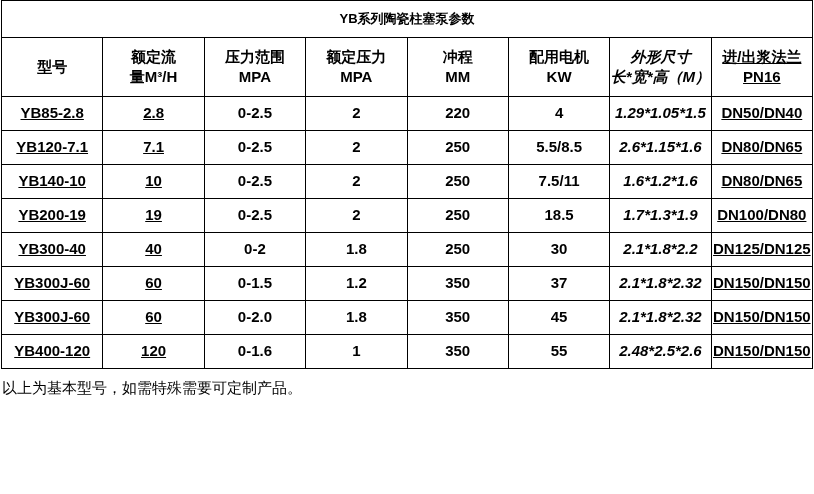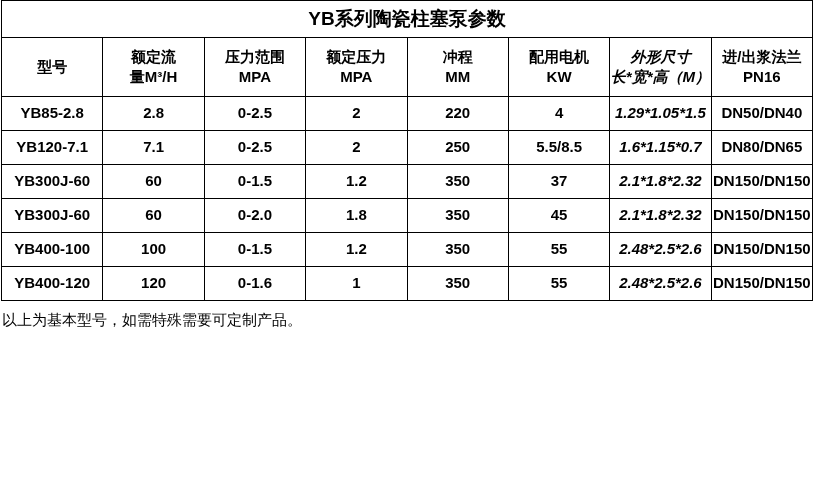--- a/index.html
+++ b/index.html
@@ -31,21 +31,21 @@
     text-align: center;
     vertical-align: middle;
     font-weight: bold;
     font-size: 15px;
     padding: 0;
     line-height: 1.35;
   }
   tr.title-row td {
     border: 1px solid #000000;
     height: 36px;
-    font-size: 19px;
+    font-size: 13px;
     font-weight: bold;
   }
   tr.header-row td {
     height: 58px;
     font-size: 15px;
     font-weight: bold;
   }
   tr.data-row td {
     height: 33px;
     font-size: 15px;
@@ -68,24 +68,26 @@
   }
   td.col-motor {
     width: 110px;
   }
   td.col-dim {
     width: 126px;
     font-style: italic;
   }
   td.col-flange {
     width: 114px;
+    text-decoration: underline;
   }
   .cell-left {
     text-align: left;
     padding-left: 12px;
+    text-decoration: underline;
   }
   .hdr-line {
     display: block;
   }
   .footnote {
     margin-top: 10px;
     padding-left: 2px;
     font-size: 15px;
     font-weight: normal;
     color: #000000;
@@ -147,27 +149,57 @@
         <td class="col-flange">DN50/DN40</td>
       </tr>
 
       <tr class="data-row">
         <td class="col-model cell-left">YB120-7.1</td>
         <td class="col-flow cell-left">7.1</td>
         <td class="col-prange">0-2.5</td>
         <td class="col-prated">2</td>
         <td class="col-stroke">250</td>
         <td class="col-motor">5.5/8.5</td>
-        <td class="col-dim">1.6*1.15*0.7</td>
+        <td class="col-dim">2.6*1.15*1.6</td>
         <td class="col-flange">DN80/DN65</td>
       </tr>
 
-
-
-
+      <tr class="data-row">
+        <td class="col-model cell-left">YB140-10</td>
+        <td class="col-flow cell-left">10</td>
+        <td class="col-prange">0-2.5</td>
+        <td class="col-prated">2</td>
+        <td class="col-stroke">250</td>
+        <td class="col-motor">7.5/11</td>
+        <td class="col-dim">1.6*1.2*1.6</td>
+        <td class="col-flange">DN80/DN65</td>
+      </tr>
+
+      <tr class="data-row">
+        <td class="col-model cell-left">YB200-19</td>
+        <td class="col-flow cell-left">19</td>
+        <td class="col-prange">0-2.5</td>
+        <td class="col-prated">2</td>
+        <td class="col-stroke">250</td>
+        <td class="col-motor">18.5</td>
+        <td class="col-dim">1.7*1.3*1.9</td>
+        <td class="col-flange">DN100/DN80</td>
+      </tr>
+
+
+      <tr class="data-row">
+        <td class="col-model cell-left">YB300-40</td>
+        <td class="col-flow cell-left">40</td>
+        <td class="col-prange">0-2</td>
+        <td class="col-prated">1.8</td>
+        <td class="col-stroke">250</td>
+        <td class="col-motor">30</td>
+        <td class="col-dim">2.1*1.8*2.2</td>
+        <td class="col-flange">DN125/DN125</td>
+      </tr>
 
       <tr class="data-row">
         <td class="col-model cell-left">YB300J-60</td>
         <td class="col-flow cell-left">60</td>
         <td class="col-prange">0-1.5</td>
         <td class="col-prated">1.2</td>
         <td class="col-stroke">350</td>
         <td class="col-motor">37</td>
         <td class="col-dim">2.1*1.8*2.32</td>
         <td class="col-flange">DN150/DN150</td>
@@ -178,30 +210,20 @@
         <td class="col-flow cell-left">60</td>
         <td class="col-prange">0-2.0</td>
         <td class="col-prated">1.8</td>
         <td class="col-stroke">350</td>
         <td class="col-motor">45</td>
         <td class="col-dim">2.1*1.8*2.32</td>
         <td class="col-flange">DN150/DN150</td>
       </tr>
 
 
-      <tr class="data-row">
-        <td class="col-model cell-left">YB400-100</td>
-        <td class="col-flow cell-left">100</td>
-        <td class="col-prange">0-1.5</td>
-        <td class="col-prated">1.2</td>
-        <td class="col-stroke">350</td>
-        <td class="col-motor">55</td>
-        <td class="col-dim">2.48*2.5*2.6</td>
-        <td class="col-flange">DN150/DN150</td>
-      </tr>
 
       <tr class="data-row">
         <td class="col-model cell-left">YB400-120</td>
         <td class="col-flow cell-left">120</td>
         <td class="col-prange">0-1.6</td>
         <td class="col-prated">1</td>
         <td class="col-stroke">350</td>
         <td class="col-motor">55</td>
         <td class="col-dim">2.48*2.5*2.6</td>
         <td class="col-flange">DN150/DN150</td>

